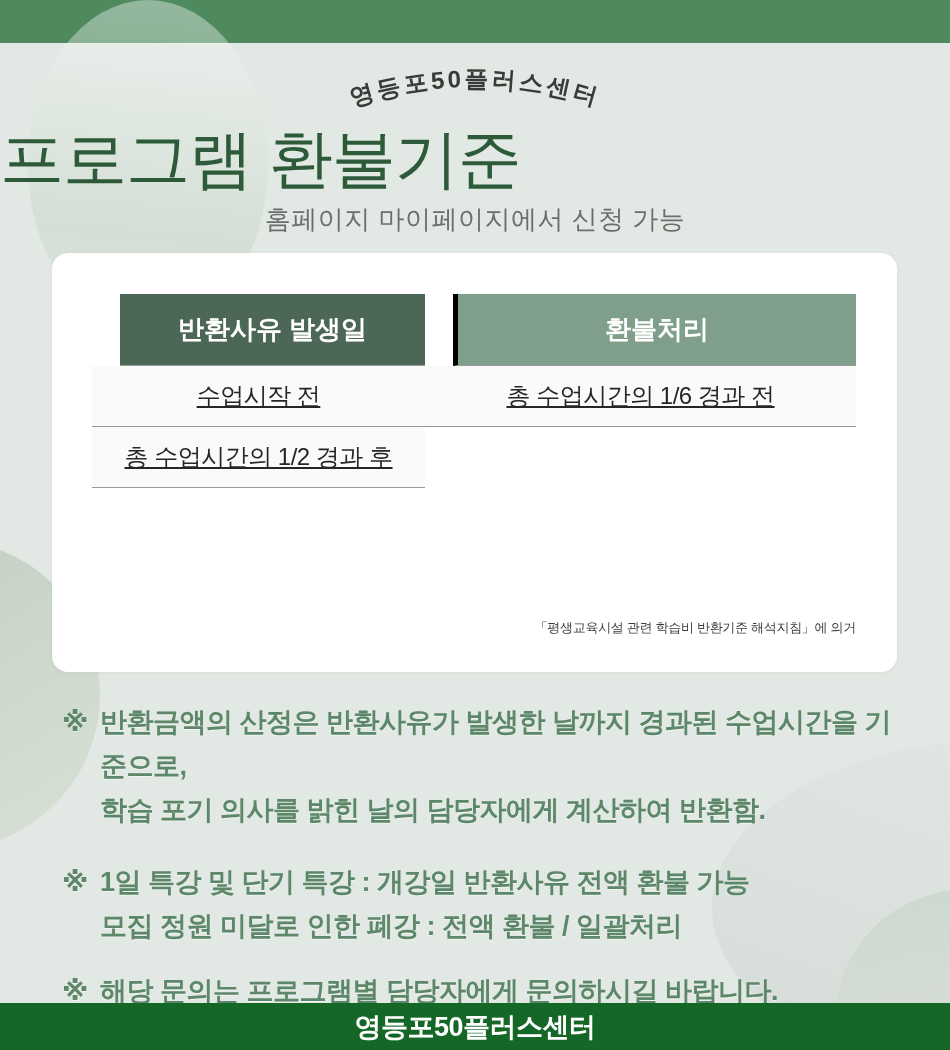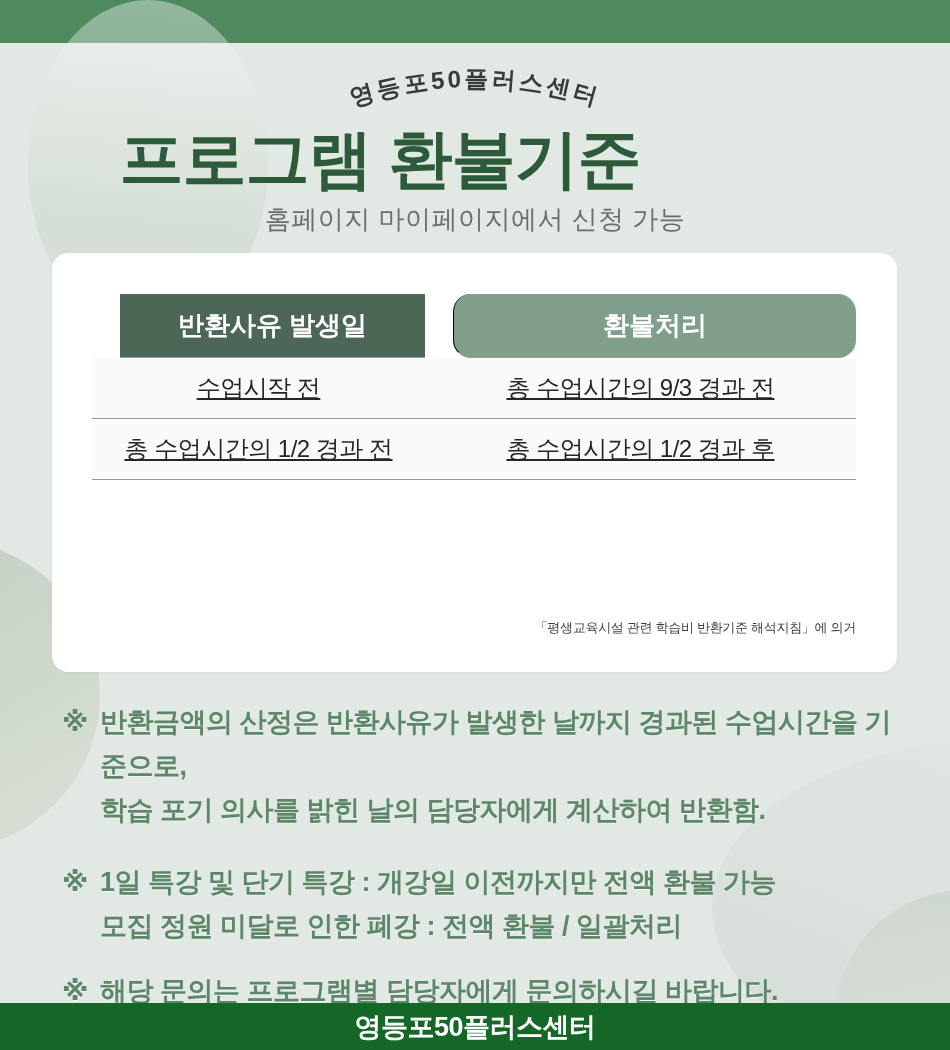--- a/index.html
+++ b/index.html
@@ -51,45 +51,45 @@
     background:linear-gradient(170deg,#ccd6cd,#dde3de);opacity:.85;
   }
   
   .arc-wrap{position:absolute;left:295px;top:62px;width:360px;height:64px;z-index:3;}
   .arc-wrap text{
     font-family:"Liberation Sans","DejaVu Sans",sans-serif;
     font-size:24px;font-weight:bold;fill:var(--arc-color);letter-spacing:3px;
   }
   .page-title{
     position:absolute;left:0;top:116px;width:760px;z-index:3;
-    text-align:center;font-size:64px;font-weight:700;
+    font-size:64px;font-weight:400;
     color:var(--title-color);letter-spacing:-1px;
   }
   .page-subtitle{
     position:absolute;left:0;top:202px;width:950px;z-index:3;
     text-align:center;font-size:26px;color:var(--subtitle-color);letter-spacing:.5px;
   }
   
   .card{
     position:absolute;left:52px;top:253px;width:845px;height:419px;z-index:3;
     background:var(--card-bg);border-radius:16px;
     box-shadow:0 1px 4px rgba(60,80,65,0.06);
   }
   .refund-table{
     position:absolute;left:40px;top:41px;width:764px;
     display:grid;grid-template-columns:333px 431px;
   }
   .th{
-    height:64px;display:flex;align-items:center;justify-content:center;
+    height:72px;display:flex;align-items:center;justify-content:center;
     color:var(--header-text-color);font-size:26px;font-weight:bold;
     border-bottom:1px solid var(--divider-color);
     margin-left:28px;
   }
   .th-left{background:var(--header-left-bg);}
-  .th-right{background:var(--header-right-bg);border-left:1px solid #000000;border-radius:18px;}
+  .th-right{background:var(--header-right-bg);border-left:5px solid #000000;}
   .td{
     height:61px;display:flex;align-items:center;justify-content:center;
     background:var(--cell-bg);color:var(--cell-text-color);font-size:24px;
     border-bottom:1px solid var(--divider-color);letter-spacing:-0.5px;text-decoration:underline;
   }
   .td-right{border-left:1px solid #aeaeae;}
   .table-source{
     position:absolute;right:41px;top:366px;
     font-size:13px;color:var(--footnote-color);letter-spacing:-0.3px;
   }
@@ -135,41 +135,40 @@
 <h1 class="page-title">프로그램 환불기준</h1>
 <div class="page-subtitle">홈페이지 마이페이지에서 신청 가능</div>
 
 <div class="card">
   <div class="refund-table">
     <div class="th th-left">반환사유 발생일</div>
     <div class="th th-right">환불처리</div>
 
     <div class="td td-left">수업시작 전</div>
 
-    <div class="td td-left">총 수업시간의 9/3 경과 전</div>
+    <div class="td td-left">총 수업시간의 1/6 경과 전</div>
 
-    <div class="td td-left">총 수업시간의 1/2 경과 전</div>
 
     <div class="td td-left">총 수업시간의 1/2 경과 후</div>
   </div>
   <div class="table-source">「평생교육시설 관련 학습비 반환기준 해석지침」에 의거</div>
 </div>
 
 <div class="notes">
   <div class="note note-1">
     <span class="note-marker">※</span>
     <div>
       <div>반환금액의 산정은 반환사유가 발생한 날까지 경과된 수업시간을 기준으로,</div>
       <div>학습 포기 의사를  밝힌 날의 담당자에게 계산하여 반환함.</div>
     </div>
   </div>
   <div class="note note-2">
     <span class="note-marker">※</span>
     <div>
-      <div>1일 특강 및 단기 특강 : 개강일 이전까지만 전액 환불 가능</div>
+      <div>1일 특강 및 단기 특강 : 개강일 반환사유 전액 환불 가능</div>
       <div>모집 정원 미달로  인한 폐강 : 전액 환불 / 일괄처리</div>
     </div>
   </div>
   <div class="note note-3">
     <span class="note-marker">※</span>
     <div>
       <div>해당 문의는 프로그램별 담당자에게 문의하시길 바랍니다.</div>
     </div>
   </div>
 </div>

